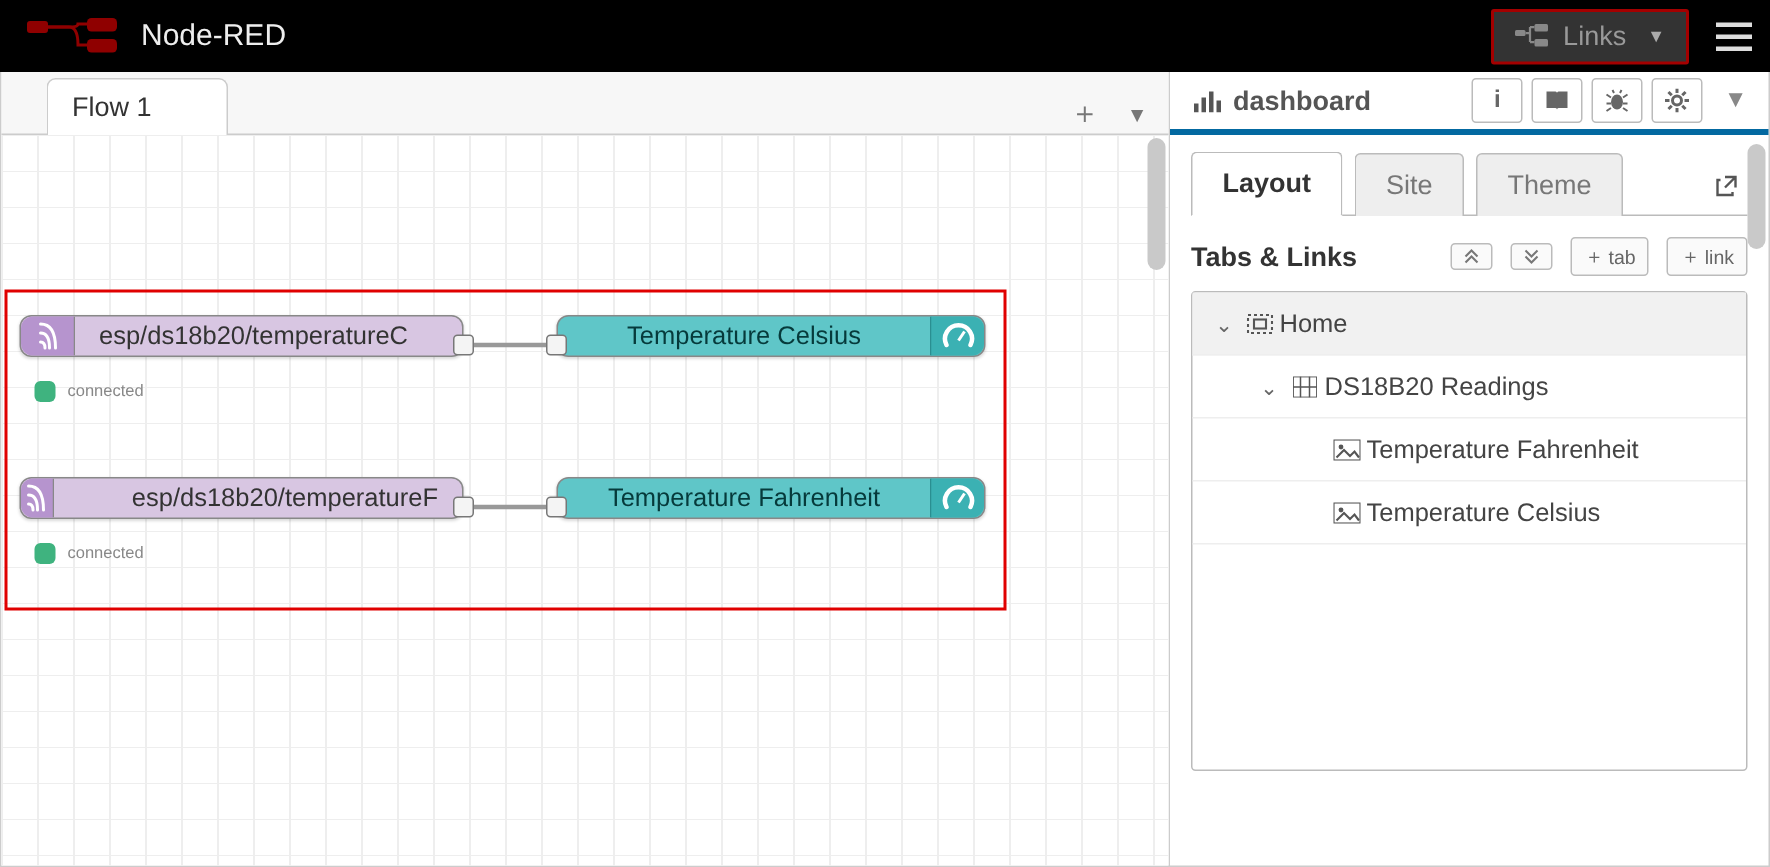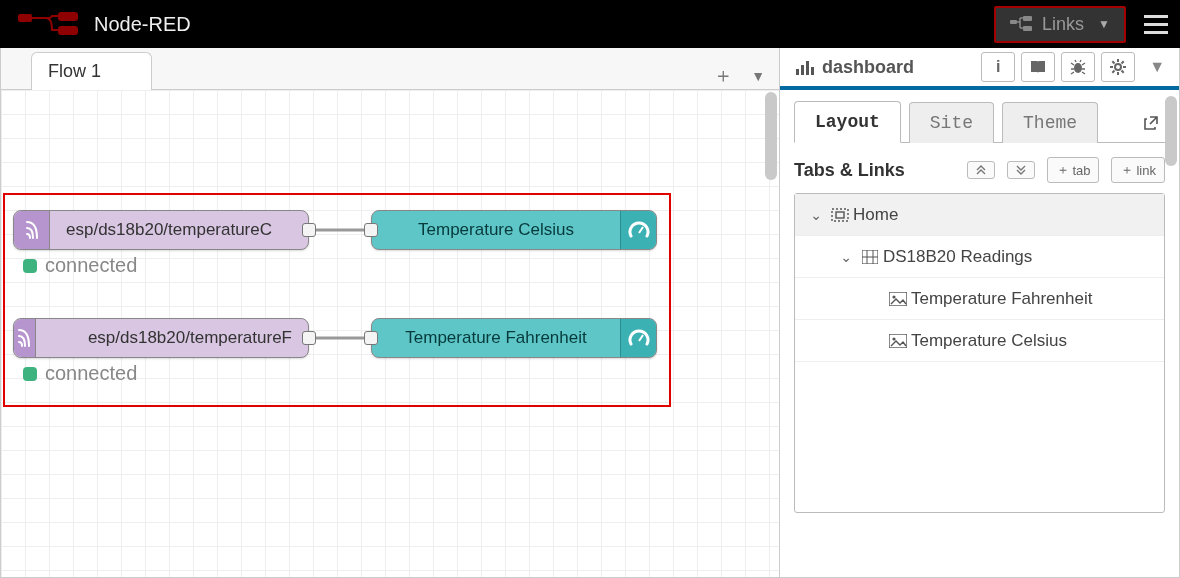--- a/index.html
+++ b/index.html
@@ -99,21 +99,21 @@
     position:absolute;
     border:2px solid #e00000;
     pointer-events:none;
   }
 
   
   .node {
     position:absolute;
     display:flex; align-items:center;
     border-radius:8px;
-    height:40px;
+    height:28px;
     font-size:17px;
     color:#333;
     border:1px solid #888;
     box-shadow: 0 1px 2px rgba(0,0,0,.15);
   }
   .node .nlabel { padding:0 16px; white-space:nowrap; }
   .node .cap {
     width:36px; height:100%;
     display:flex; align-items:center; justify-content:center;
     color:#fff;
@@ -126,21 +126,21 @@
     width:14px; height:14px; background:#f4f4f4;
     border:1px solid #777; border-radius:3px;
     position:absolute;
   }
   .port.out-right { right:-8px; top:12px; }
   .port.in-left   { left:-8px;  top:12px; }
 
   .status-pill {
     position:absolute;
     display:flex; align-items:center; gap:8px;
-    font-size:20px; color:#888;
+    font-size:11px; color:#888;
   }
   .status-pill .dot { width:14px; height:14px; border-radius:4px; background:#3fb37f; }
 
   .wire {
     position:absolute; stroke:#999; stroke-width:3; fill:none;
     pointer-events:none;
   }
 
   .vscroll {
     position:absolute; right:2px; top:44px; width:12px; height:88px;
@@ -175,21 +175,20 @@
     color:#666; cursor:pointer; font-size:16px;
   }
   .sb-caret { color:#888; padding:0 6px; cursor:pointer; }
 
   .sb-body { flex:1; position:relative; overflow:auto; padding:10px 14px; }
 
   .inner-tabs {
     display:flex; align-items:flex-end; gap:8px;
     border-bottom:1px solid #bbb;
     margin-bottom:14px;
-    font-family:Liberation Mono, monospace;
   }
   .inner-tab {
     padding:10px 20px;
     font-size:18px; color:#777;
     background:#eee;
     border:1px solid #bbb; border-bottom:none;
     border-top-left-radius:4px; border-top-right-radius:4px;
     cursor:pointer;
     position:relative; top:1px;
   }

